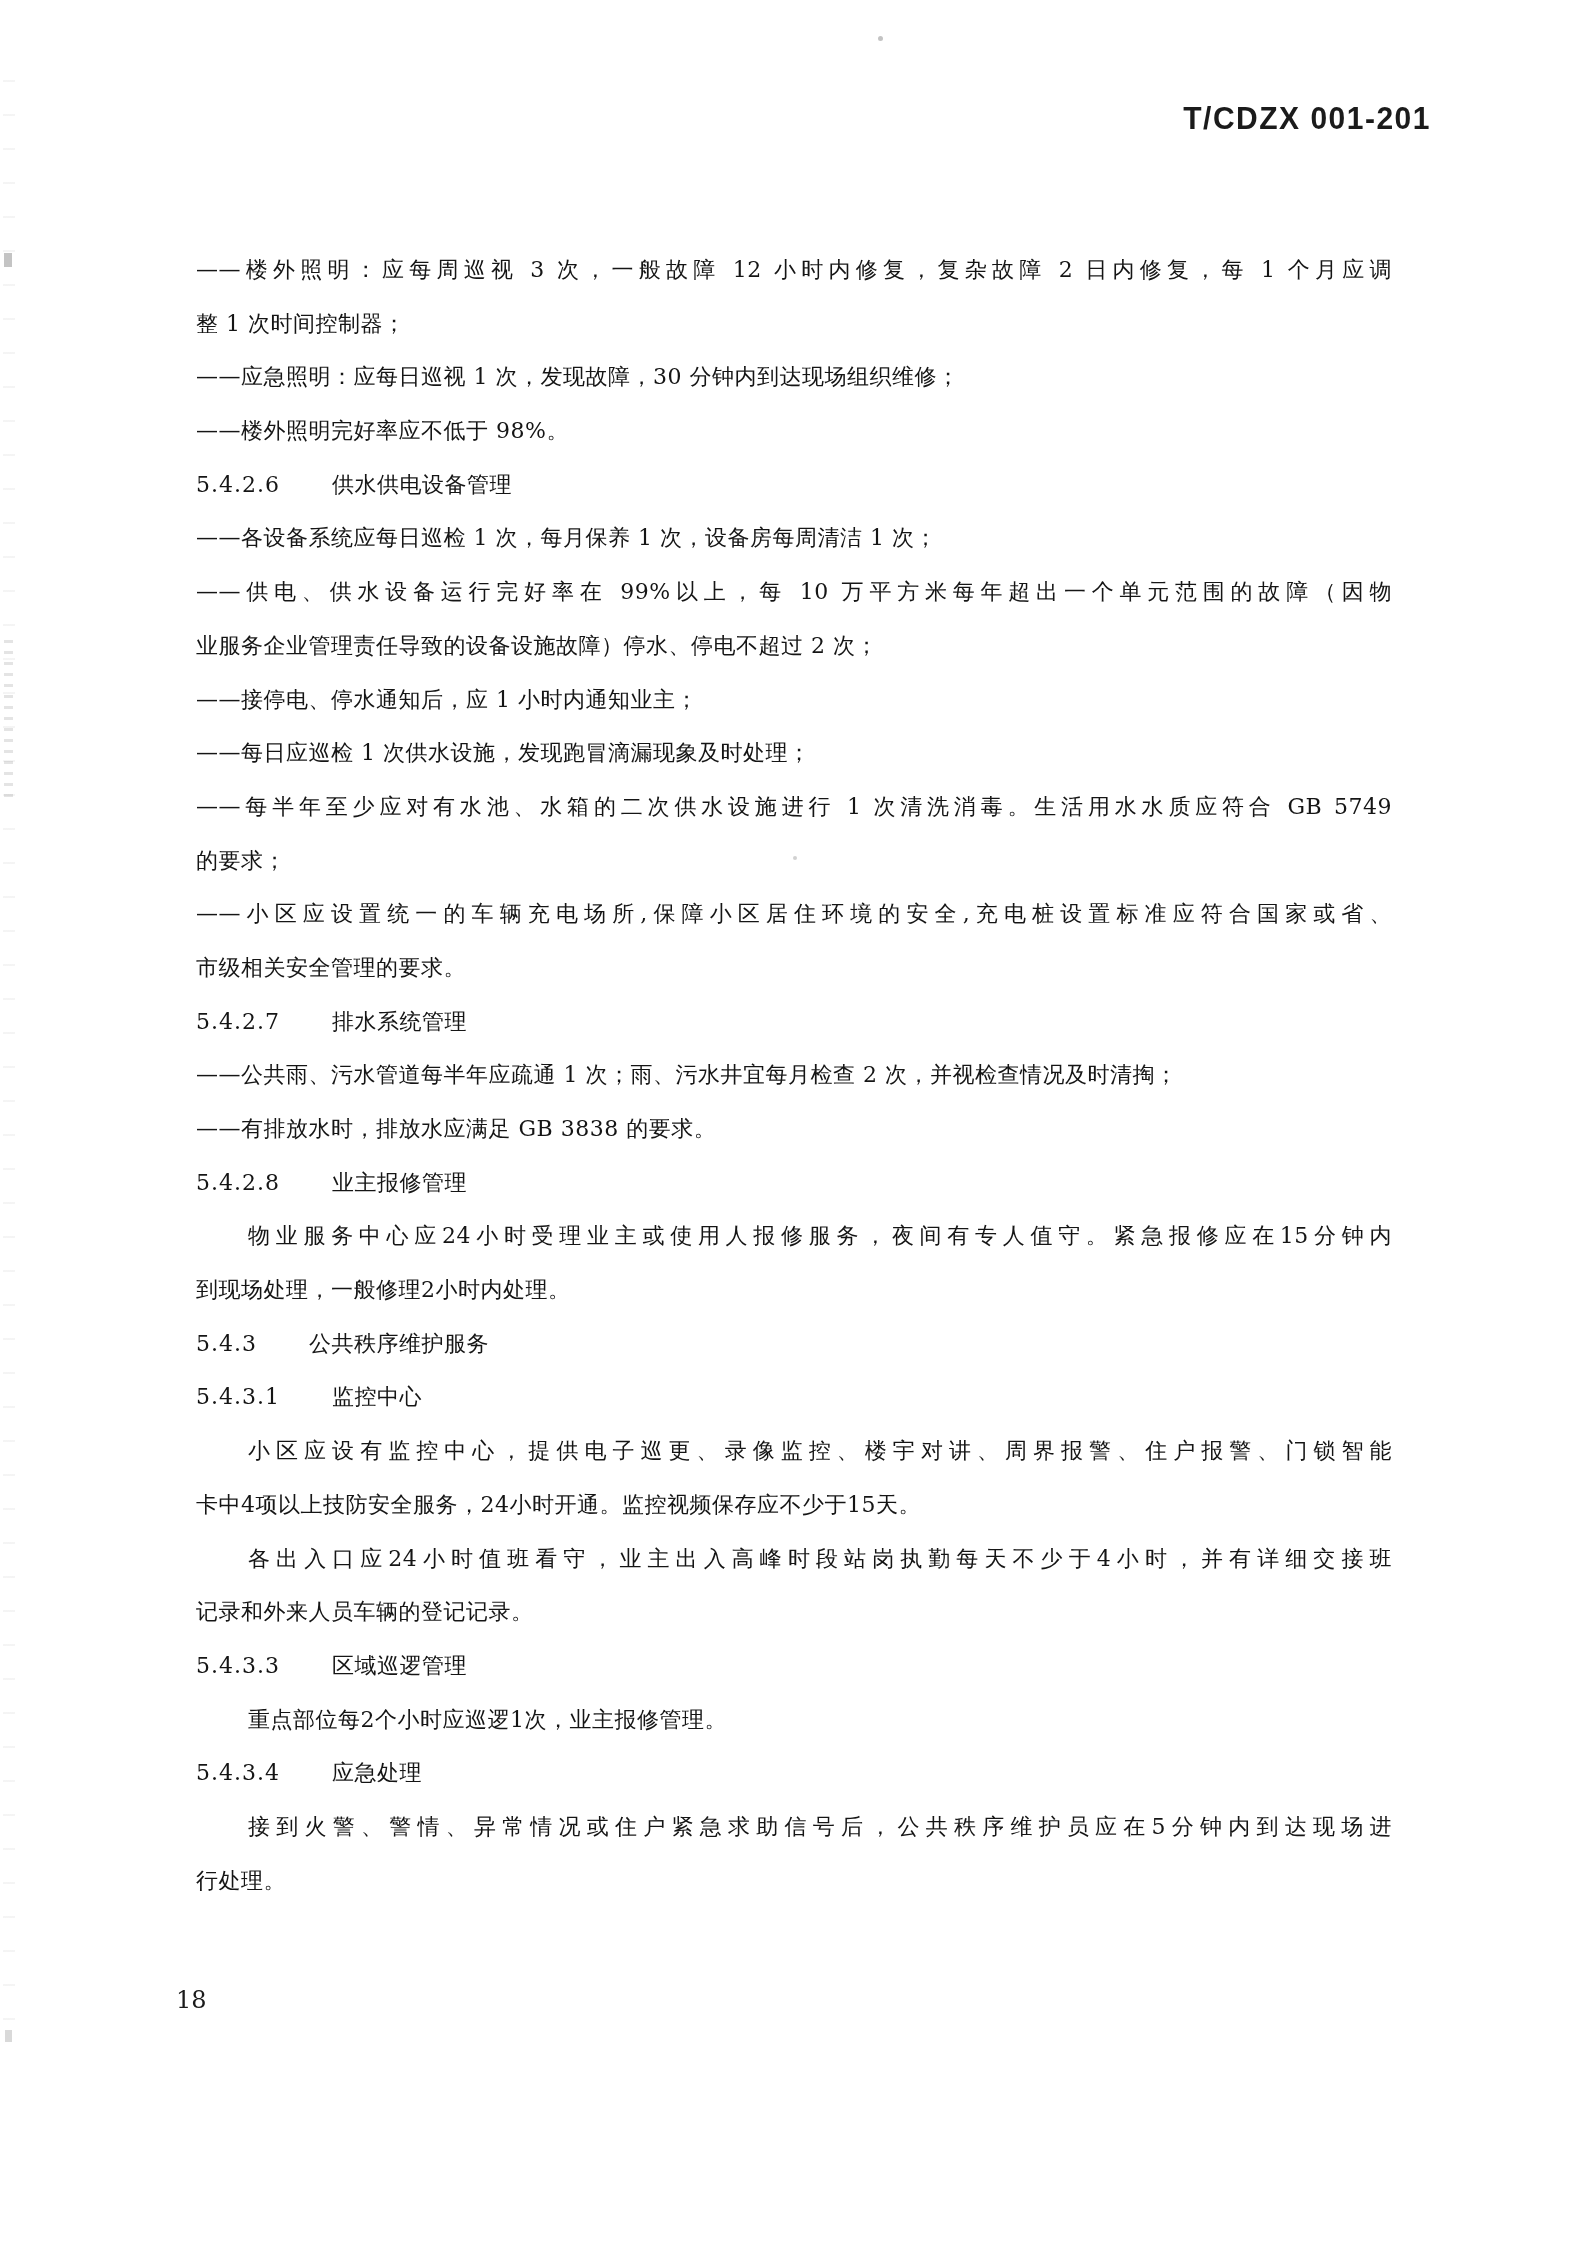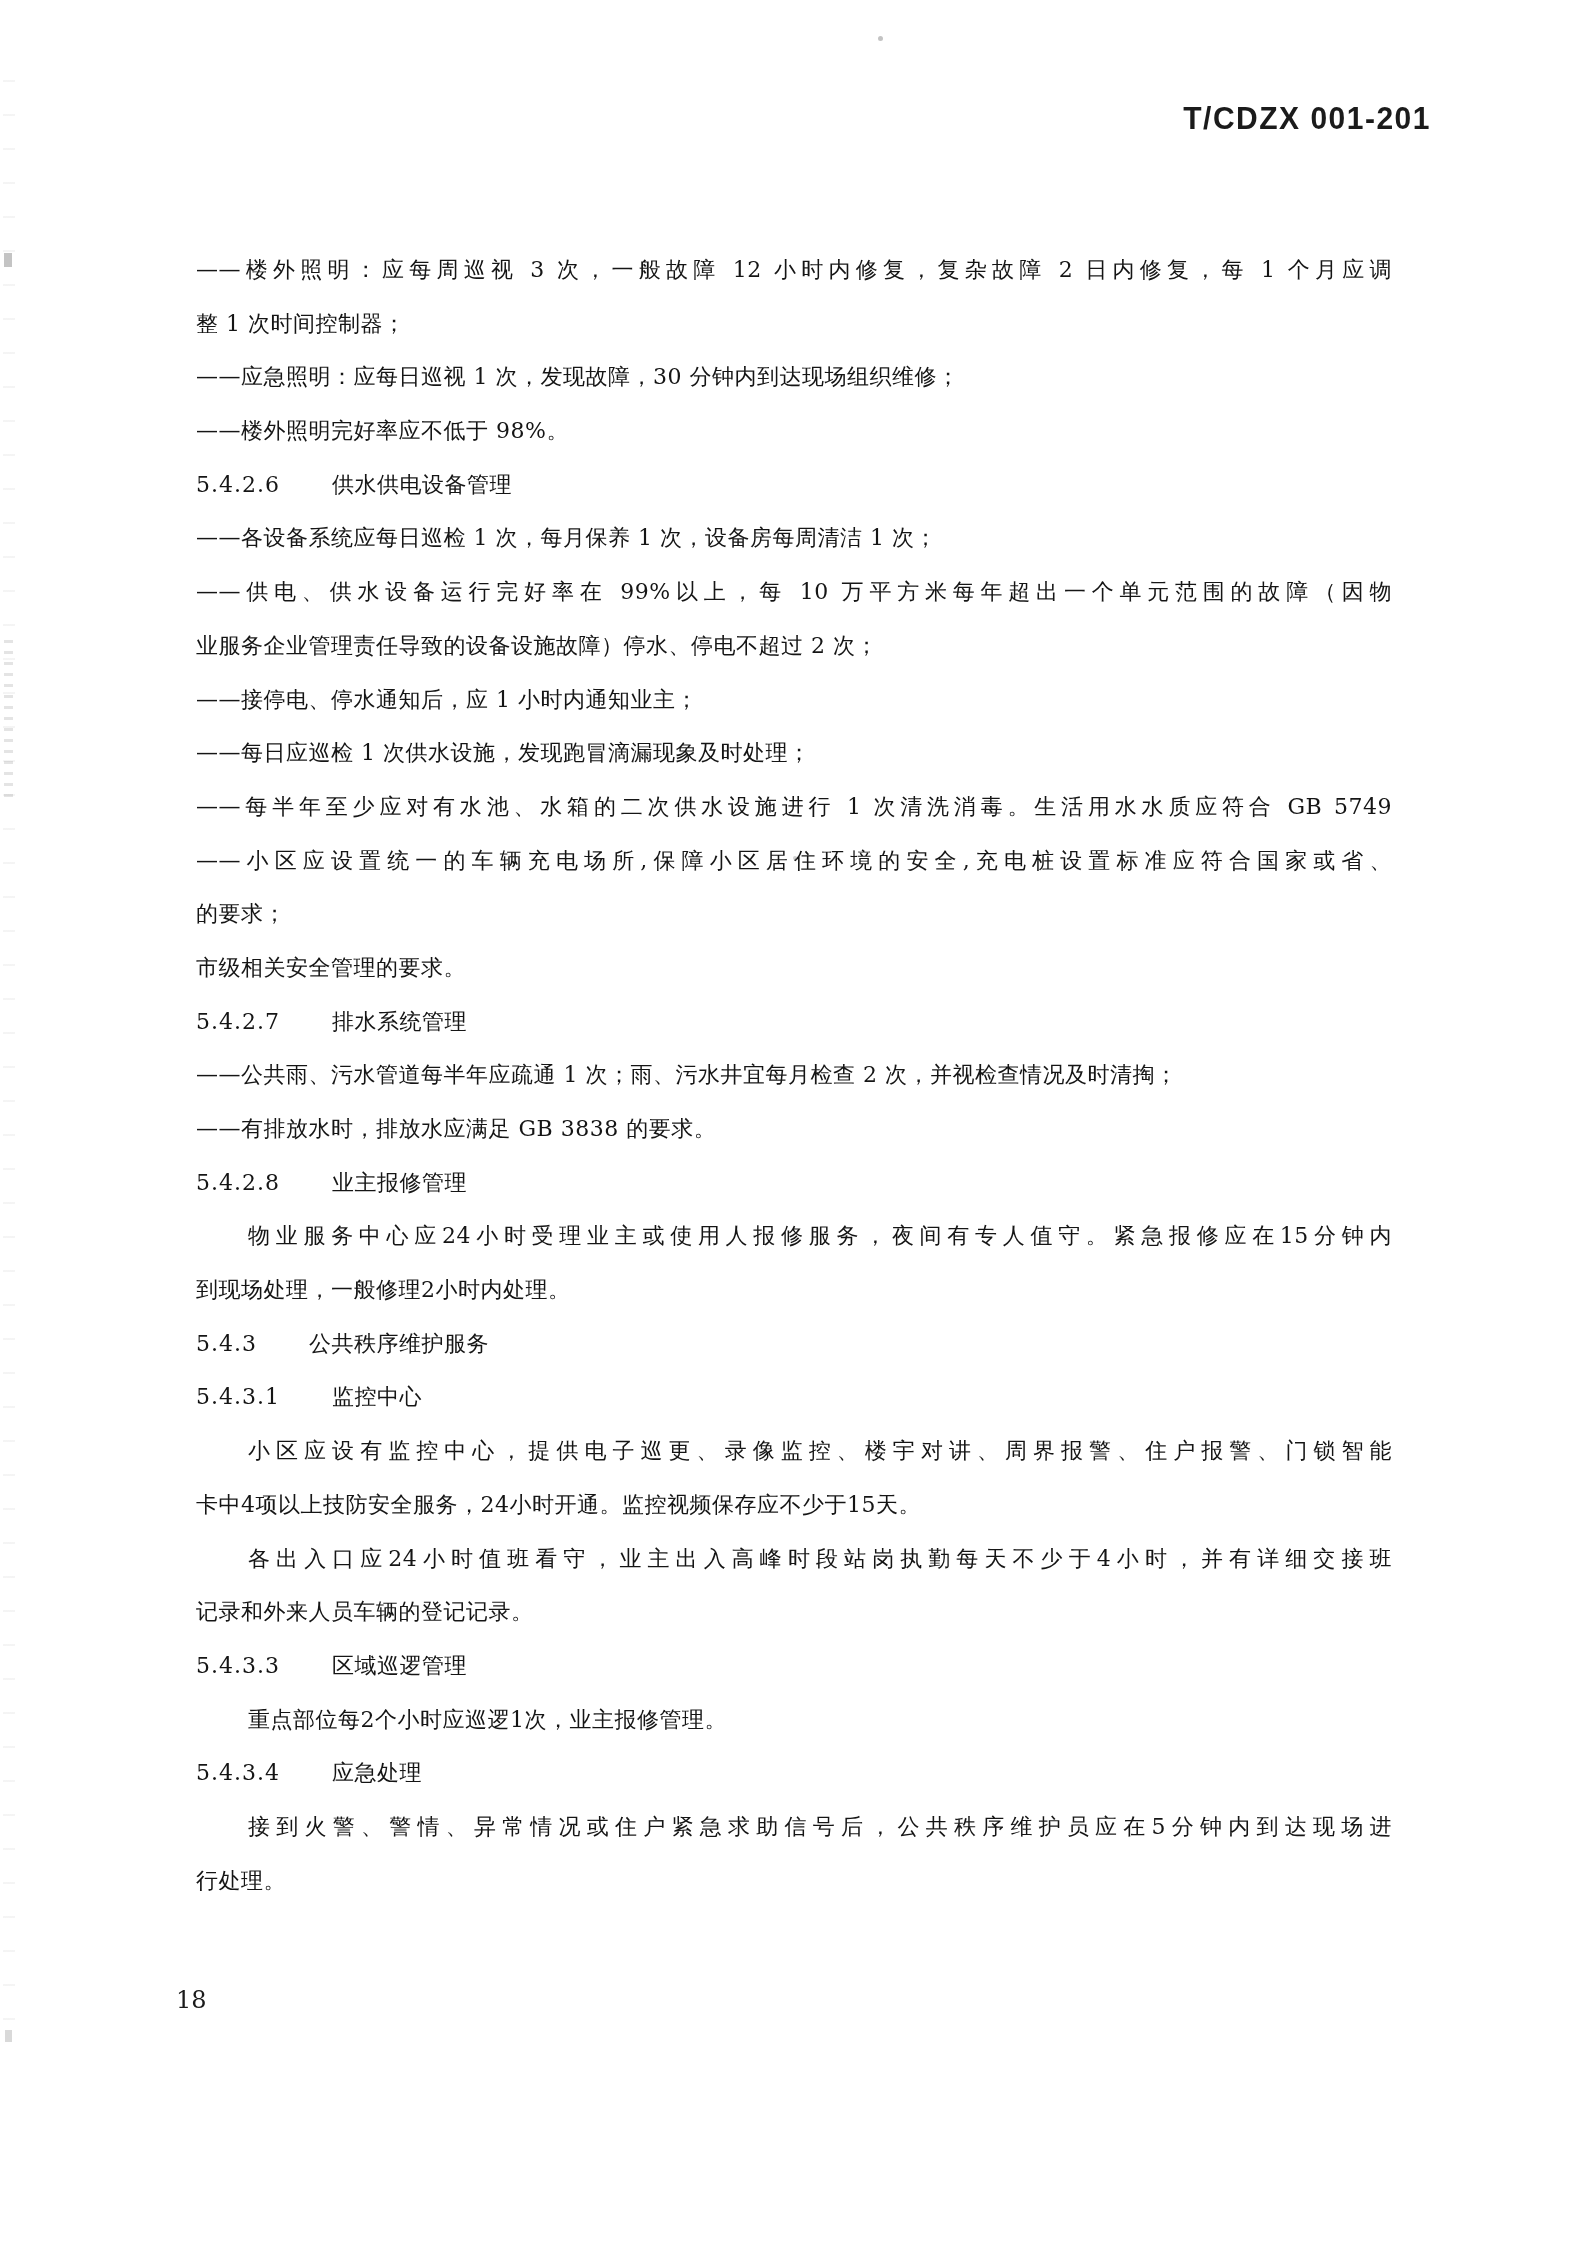--- a/index.html
+++ b/index.html
@@ -92,22 +92,22 @@
       <div class="line">整 1 次时间控制器；</div>
       <div class="line">——应急照明：应每日巡视 1 次，发现故障，30 分钟内到达现场组织维修；</div>
       <div class="line">——楼外照明完好率应不低于 98%。</div>
       <div class="line"><span class="h-num">5.4.2.6</span><span>供水供电设备管理</span></div>
       <div class="line">——各设备系统应每日巡检 1 次，每月保养 1 次，设备房每周清洁 1 次；</div>
       <div class="line j">——供电、供水设备运行完好率在 99%以上，每 10 万平方米每年超出一个单元范围的故障（因物</div>
       <div class="line">业服务企业管理责任导致的设备设施故障）停水、停电不超过 2 次；</div>
       <div class="line">——接停电、停水通知后，应 1 小时内通知业主；</div>
       <div class="line">——每日应巡检 1 次供水设施，发现跑冒滴漏现象及时处理；</div>
       <div class="line j">——每半年至少应对有水池、水箱的二次供水设施进行 1 次清洗消毒。生活用水水质应符合 GB 5749</div>
+      <div class="line">的要求；</div>
       <div class="line j">——小区应设置统一的车辆充电场所,保障小区居住环境的安全,充电桩设置标准应符合国家或省、</div>
-      <div class="line">的要求；</div>
       <div class="line">市级相关安全管理的要求。</div>
       <div class="line"><span class="h-num">5.4.2.7</span><span>排水系统管理</span></div>
       <div class="line">——公共雨、污水管道每半年应疏通 1 次；雨、污水井宜每月检查 2 次，并视检查情况及时清掏；</div>
       <div class="line">——有排放水时，排放水应满足 GB 3838 的要求。</div>
       <div class="line"><span class="h-num">5.4.2.8</span><span>业主报修管理</span></div>
       <div class="line j ind">物业服务中心应24小时受理业主或使用人报修服务，夜间有专人值守。紧急报修应在15分钟内</div>
       <div class="line">到现场处理，一般修理2小时内处理。</div>
       <div class="line"><span class="h-num">5.4.3</span><span>公共秩序维护服务</span></div>
       <div class="line"><span class="h-num">5.4.3.1</span><span>监控中心</span></div>
       <div class="line j ind">小区应设有监控中心，提供电子巡更、录像监控、楼宇对讲、周界报警、住户报警、门锁智能</div>

